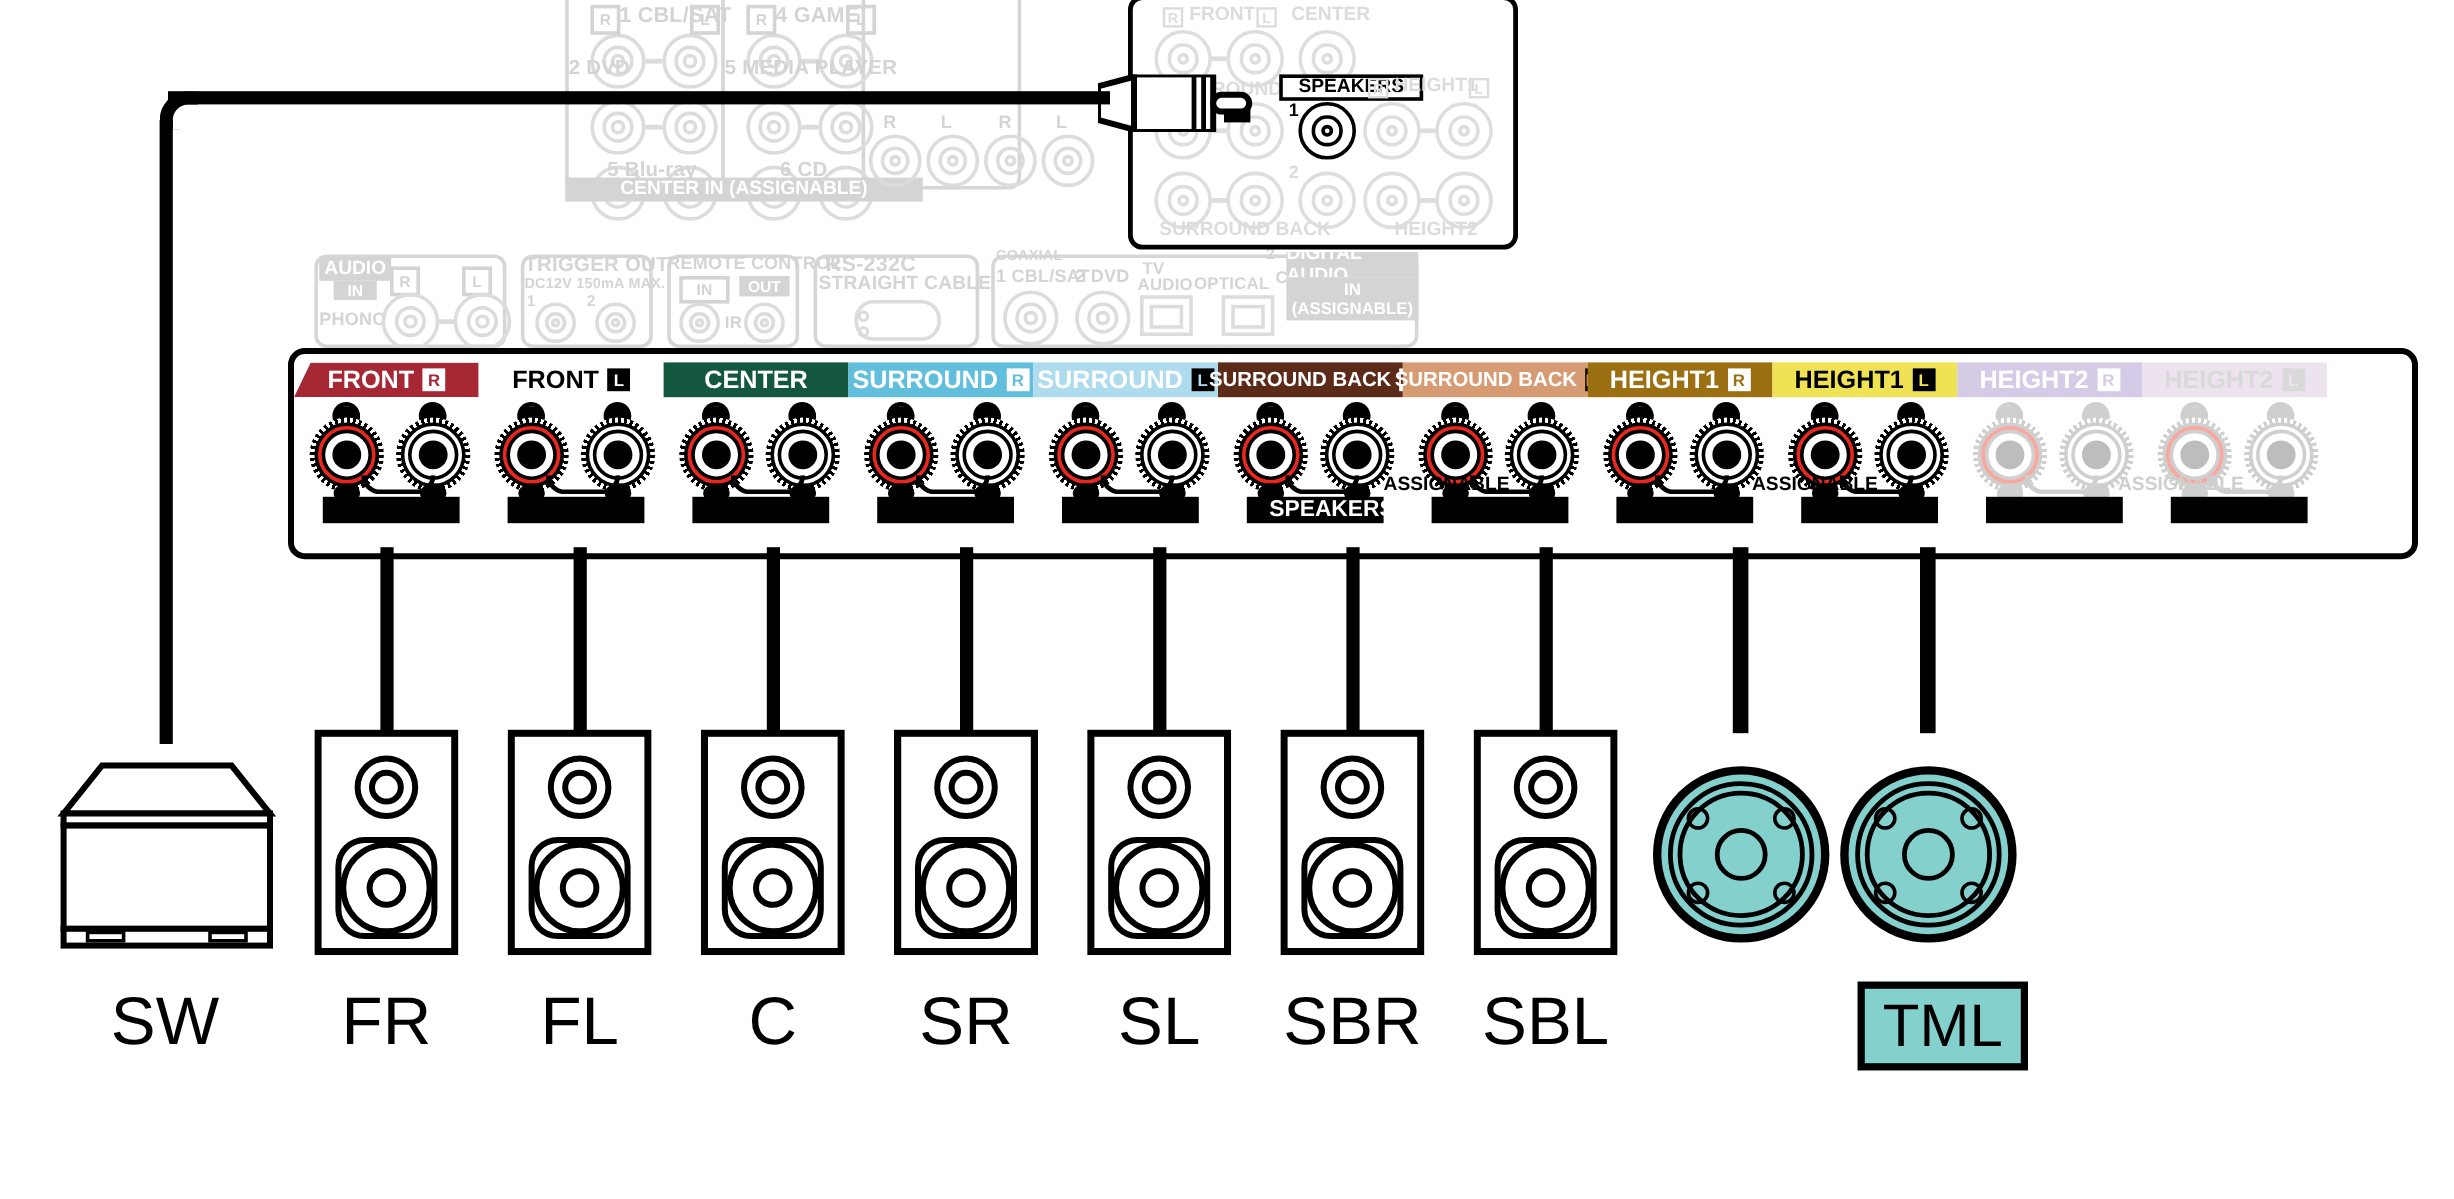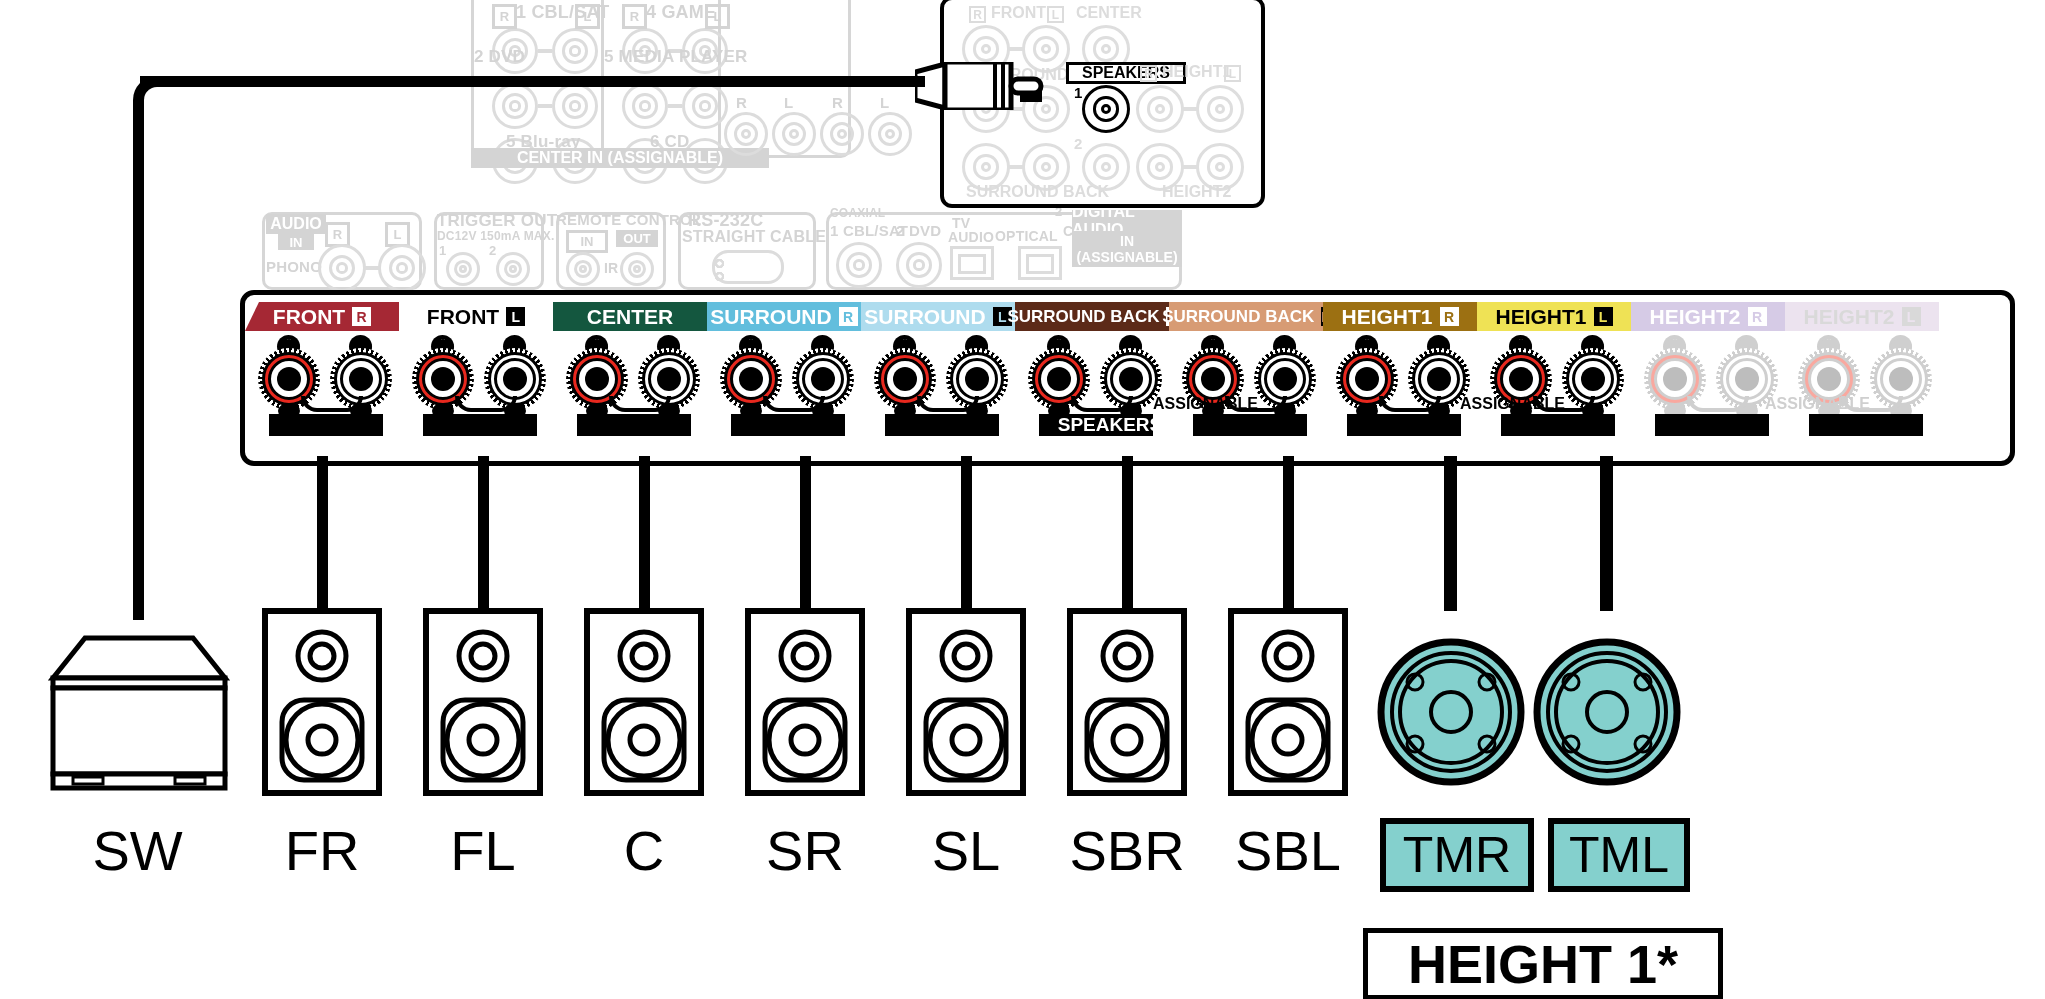--- a/index.html
+++ b/index.html
@@ -654,16 +654,14 @@
         <circle cx="110" cy="106" r="8" fill="none" stroke="#000" stroke-width="3"></circle>
       </svg></div>
     <div class="slabel" style="left:45px;top:818px;width:185px;">SW</div>
     <div class="slabel" style="left:262px;top:818px;width:120px;">FR</div>
     <div class="slabel" style="left:423px;top:818px;width:120px;">FL</div>
     <div class="slabel" style="left:584px;top:818px;width:120px;">C</div>
     <div class="slabel" style="left:745px;top:818px;width:120px;">SR</div>
     <div class="slabel" style="left:906px;top:818px;width:120px;">SL</div>
     <div class="slabel" style="left:1067px;top:818px;width:120px;">SBR</div>
     <div class="slabel" style="left:1228px;top:818px;width:120px;">SBL</div>
-    <div class="slabel boxed" style="left:1380px;top:818px;width:142px;height:62px;font-size:50px;">TMR</div>
     <div class="slabel boxed" style="left:1548px;top:818px;width:130px;height:62px;font-size:50px;">TML</div>
-    <div class="groupbox" style="left:1363px;top:928px;width:350px;height:62px;">HEIGHT 1*</div>
   </div>
 
 </body></html>

